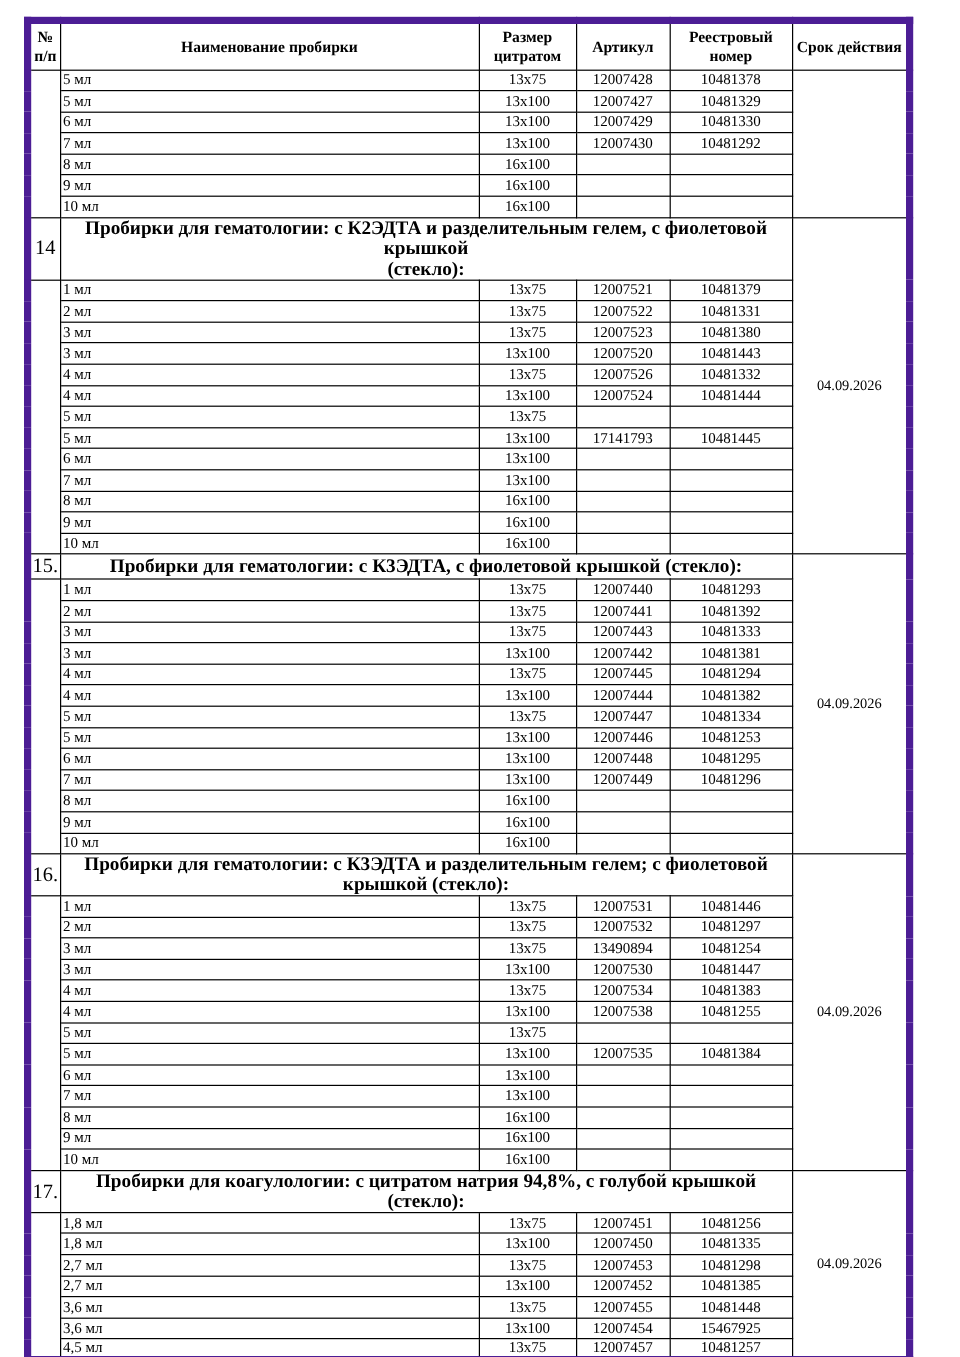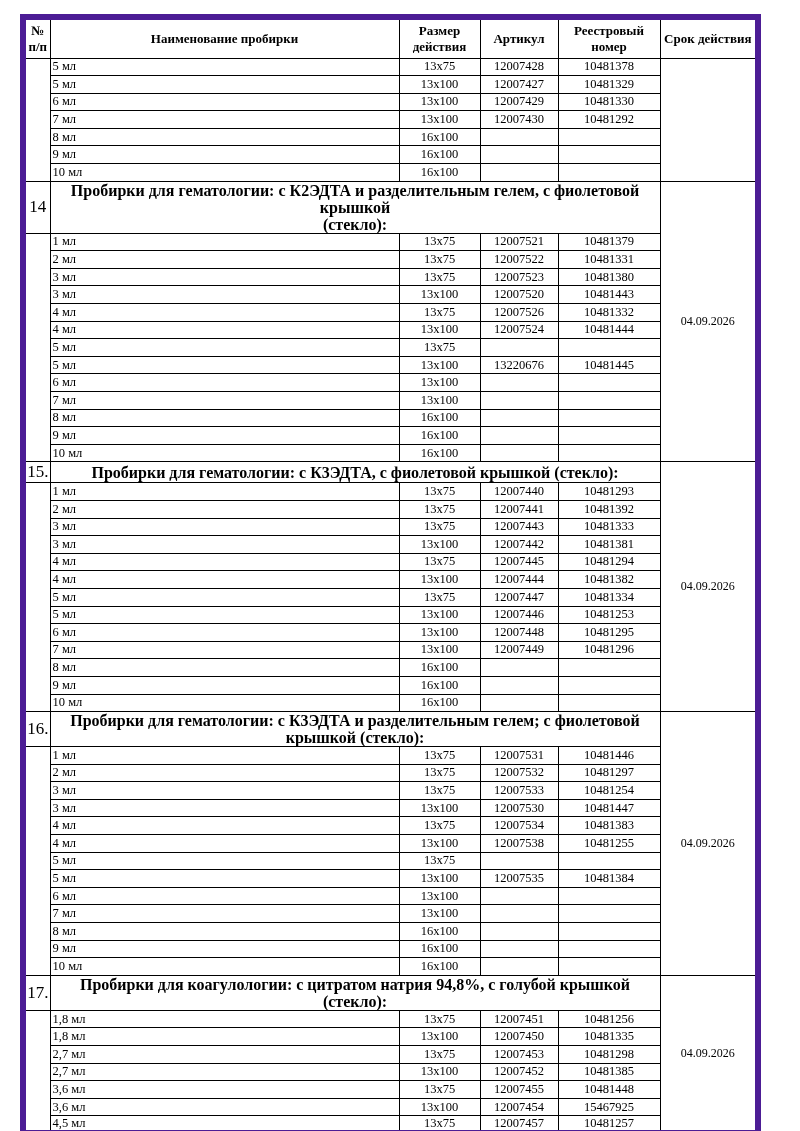--- a/index.html
+++ b/index.html
@@ -74,21 +74,21 @@
       <col style="width:349px">
       <col style="width:81px">
       <col style="width:78px">
       <col style="width:102px">
       <col style="width:98px">
     </colgroup>
     <thead>
       <tr>
         <th>№ п/п</th>
         <th>Наименование пробирки</th>
-        <th>Размер действия</th>
+        <th>Размер цитратом</th>
         <th>Артикул</th>
         <th>Реестровый номер</th>
         <th>Срок действия</th>
       </tr>
     </thead>
     <tbody id="table-body">
         <tr class="data-row">
           <td class="num-span" rowspan="7"></td>
           <td class="name-cell">5 мл</td>
           <td class="size-cell">13x75</td>
@@ -177,21 +177,21 @@
         </tr>
         <tr class="data-row">
           <td class="name-cell">5 мл</td>
           <td class="size-cell">13x75</td>
           <td class="article-cell"></td>
           <td class="registry-cell"></td>
         </tr>
         <tr class="data-row">
           <td class="name-cell">5 мл</td>
           <td class="size-cell">13x100</td>
-          <td class="article-cell">13220676</td>
+          <td class="article-cell">17141793</td>
           <td class="registry-cell">10481445</td>
         </tr>
         <tr class="data-row">
           <td class="name-cell">6 мл</td>
           <td class="size-cell">13x100</td>
           <td class="article-cell"></td>
           <td class="registry-cell"></td>
         </tr>
         <tr class="data-row">
           <td class="name-cell">7 мл</td>
@@ -316,21 +316,21 @@
         </tr>
         <tr class="data-row">
           <td class="name-cell">2 мл</td>
           <td class="size-cell">13x75</td>
           <td class="article-cell">12007532</td>
           <td class="registry-cell">10481297</td>
         </tr>
         <tr class="data-row">
           <td class="name-cell">3 мл</td>
           <td class="size-cell">13x75</td>
-          <td class="article-cell">12007533</td>
+          <td class="article-cell">13490894</td>
           <td class="registry-cell">10481254</td>
         </tr>
         <tr class="data-row">
           <td class="name-cell">3 мл</td>
           <td class="size-cell">13x100</td>
           <td class="article-cell">12007530</td>
           <td class="registry-cell">10481447</td>
         </tr>
         <tr class="data-row">
           <td class="name-cell">4 мл</td>

